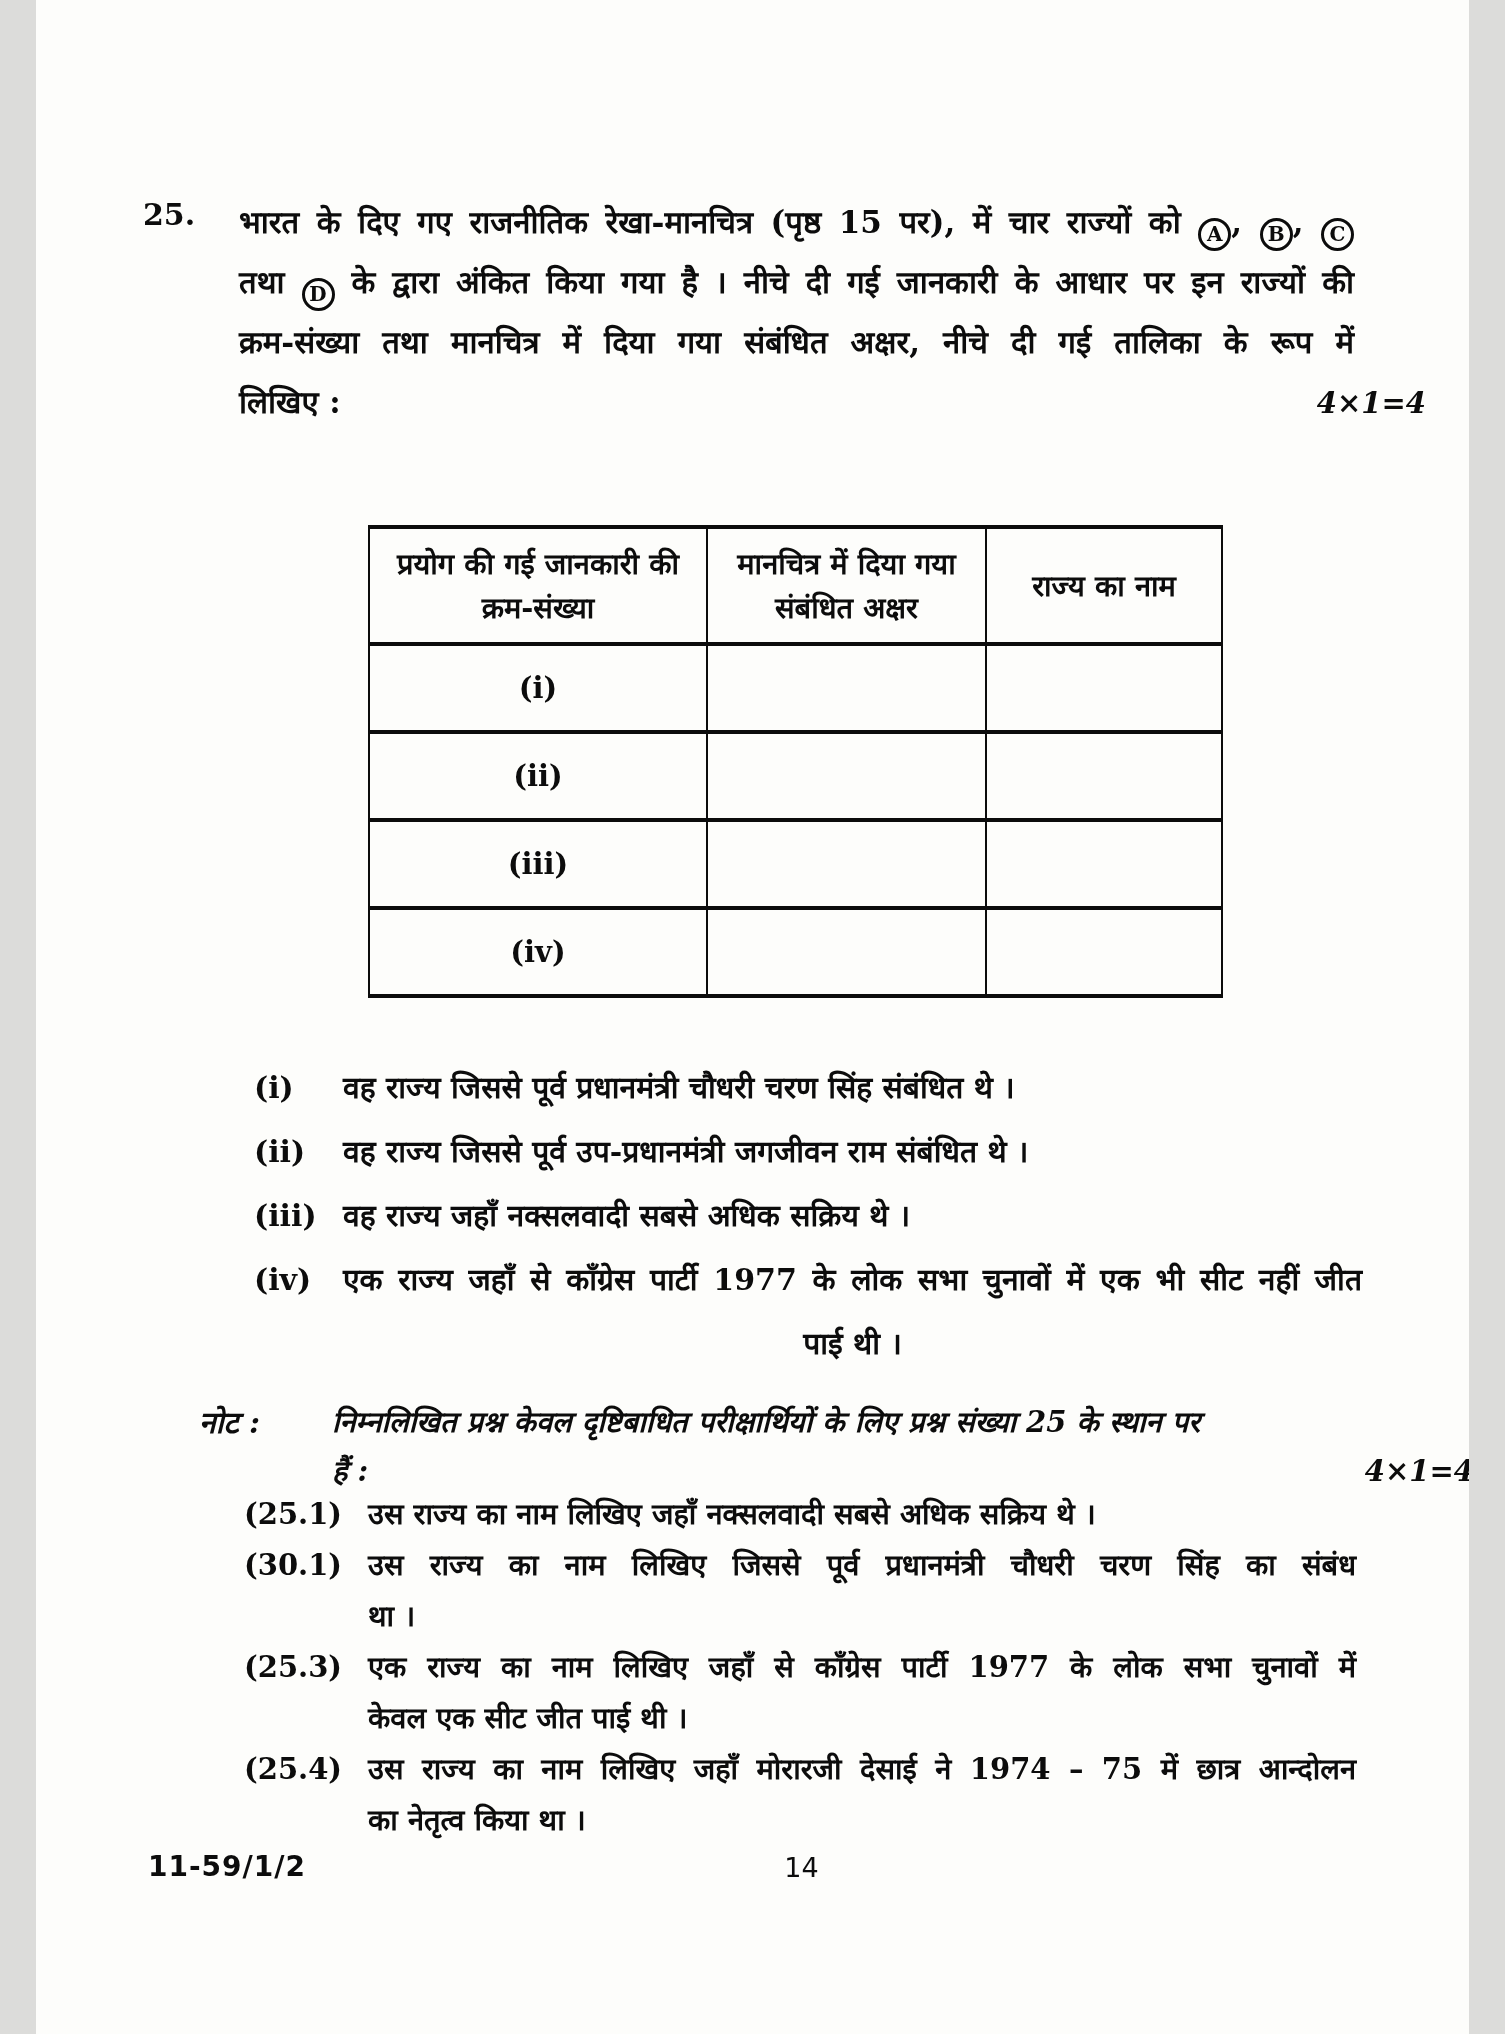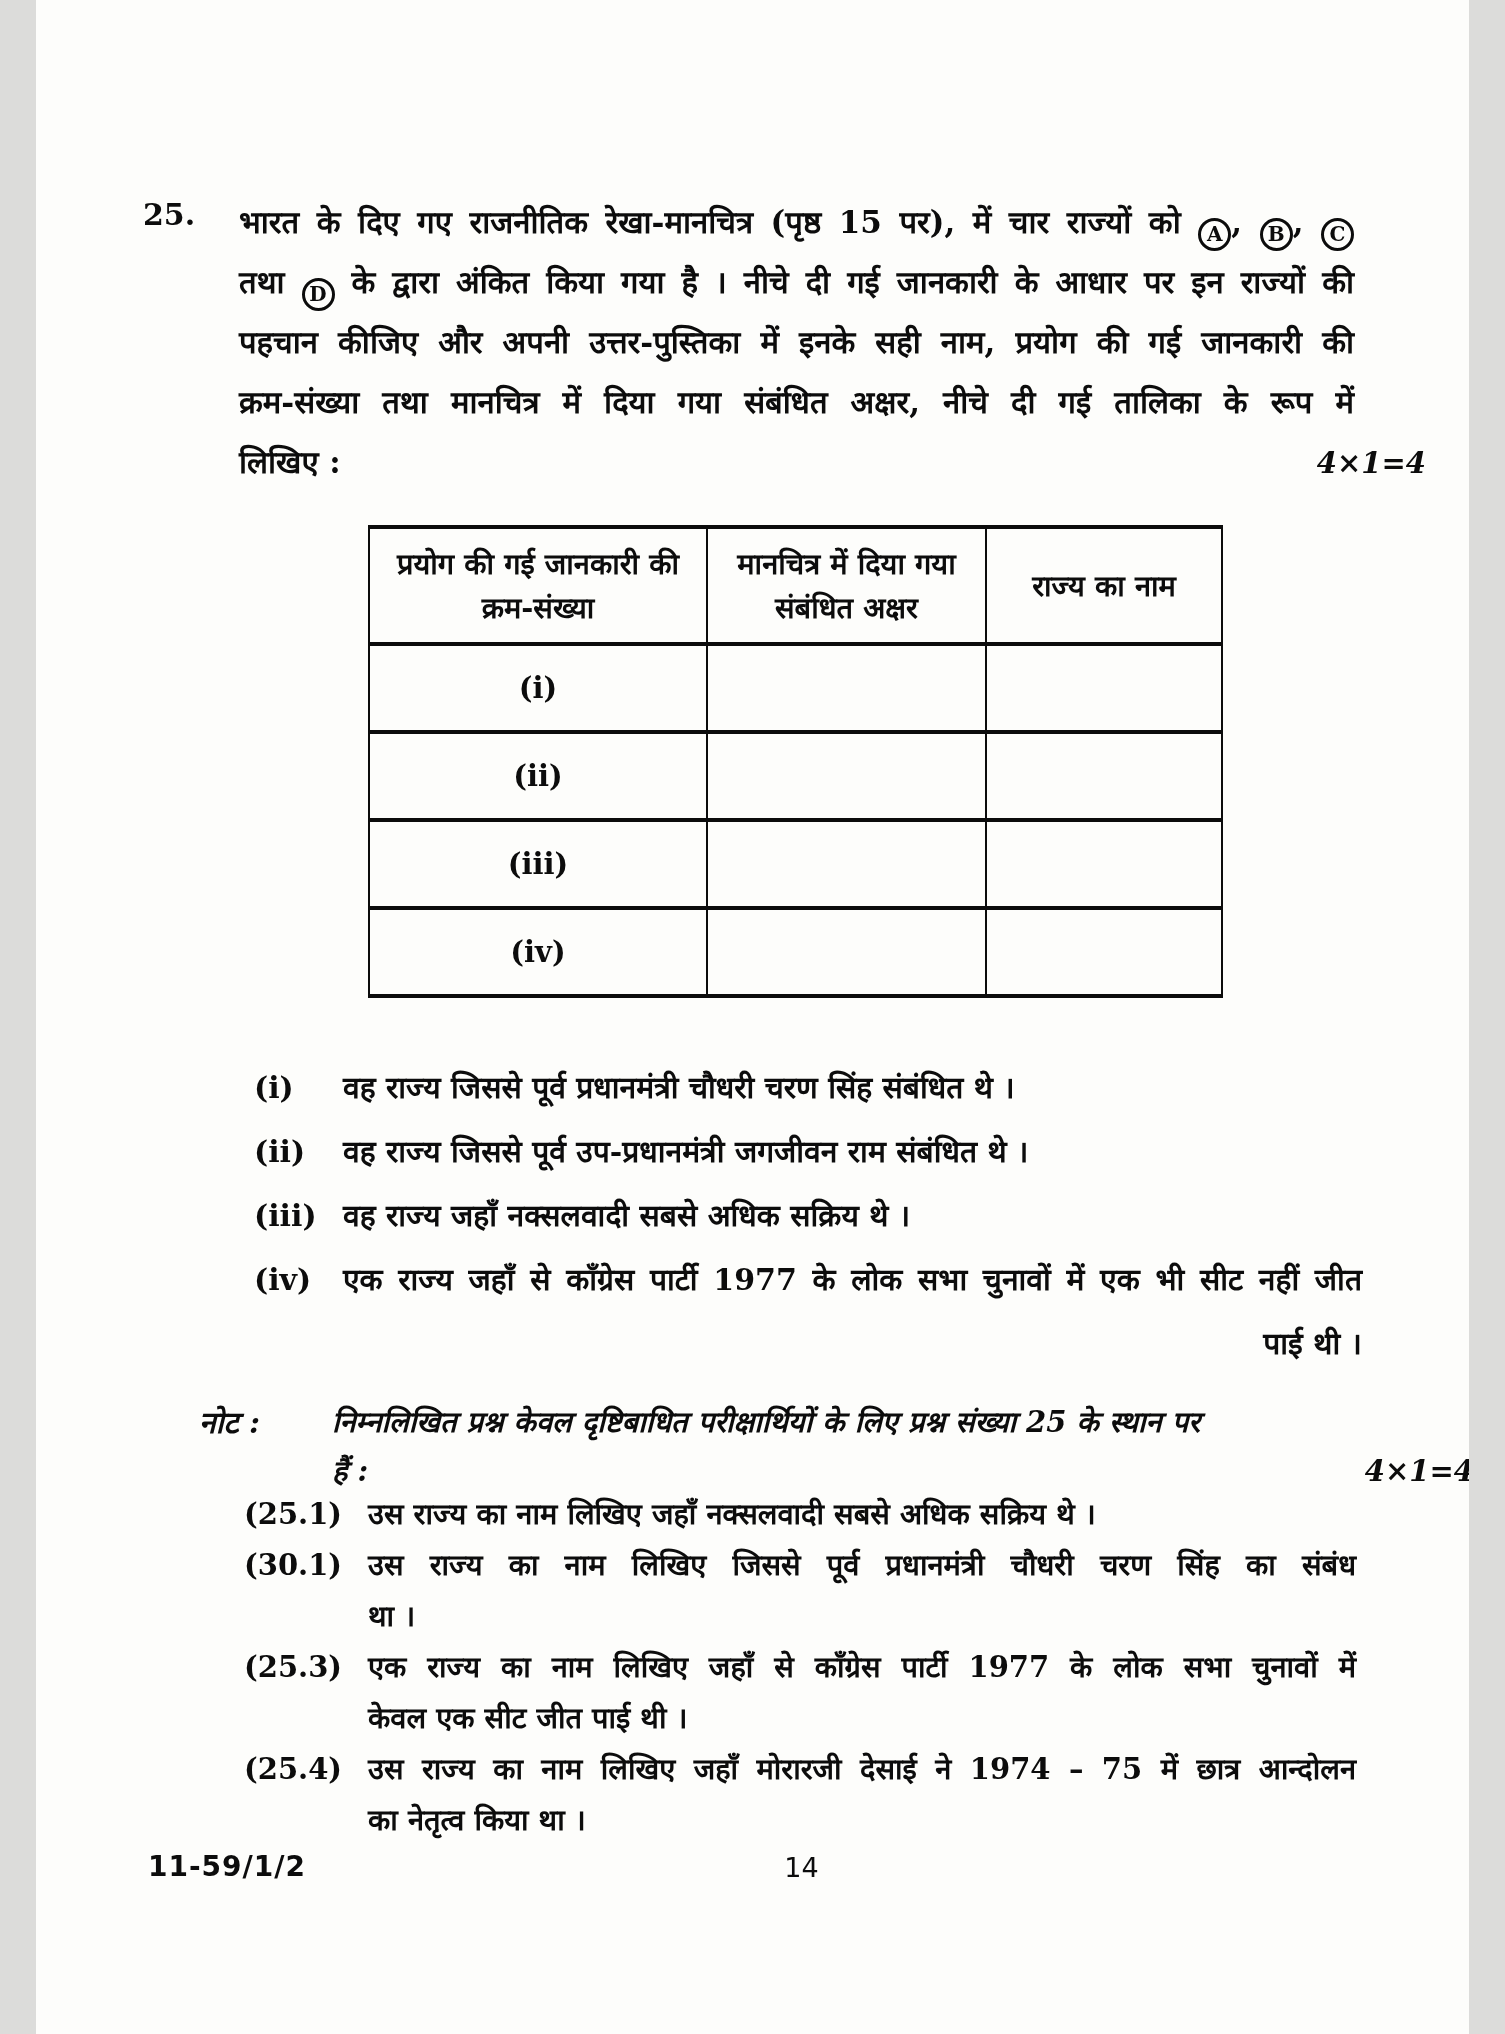--- a/index.html
+++ b/index.html
@@ -47,21 +47,21 @@
     font-size:29px;font-weight:bold;line-height:44px;
     box-sizing:border-box;
   }
   .ans-table th{height:117px;}
   .ans-table td{height:88px;}
   
   .clues{position:absolute;left:218px;top:1056px;width:1108px;}
   .clue{display:flex;font-size:30px;font-weight:bold;line-height:64px;}
   .clue-label{width:89px;flex:0 0 89px;}
   .clue-text{flex:1;}
-  .clue-text .l2{text-align:right;}
+  .clue-text .l2{text-align:center;}
   .fill-line{text-align:justify;text-align-last:justify;white-space:nowrap;}
   
   .note{position:absolute;left:115px;top:1398px;width:1275px;margin-left:48px;}
   .note-row{display:flex;font-style:italic;font-weight:bold;font-size:29px;line-height:49px;}
   .note-label{width:133px;flex:0 0 133px;font-size:30px;}
   .note-body{flex:1;}
   .note-line2{display:flex;justify-content:space-between;align-items:baseline;}
   
   .blind{position:absolute;left:208px;top:1489px;width:1112px;}
   .blind-item{display:flex;font-size:29px;font-weight:bold;line-height:51px;}
@@ -82,21 +82,20 @@
 </head>
 <body>
 
 <div class="page">
 
   <div class="q-number">25.</div>
 
   <div class="q-par">
     <div class="q-line"><span class="emph">भारत</span><span> के दिए गए राजनीतिक रेखा-मानचित्र (पृष्ठ 15 पर), में चार राज्यों को </span><span class="circ">A</span><span>,</span> <span class="circ">B</span><span>,</span> <span class="circ">C</span></div>
     <div class="q-line"><span>तथा </span><span class="circ">D</span><span> के द्वारा अंकित किया गया है । नीचे दी गई जानकारी के आधार पर इन राज्यों की</span></div>
-    <div class="q-line">पहचान कीजिए और अपनी उत्तर-पुस्तिका में इनके सही नाम, प्रयोग की गई जानकारी की</div>
     <div class="q-line">क्रम-संख्या तथा मानचित्र में दिया गया संबंधित अक्षर, नीचे दी गई तालिका के रूप में</div>
     <div class="q-line-last">
       <span>लिखिए :</span>
       <span class="marks">4×1=4</span>
     </div>
   </div>
 
   <table class="ans-table">
     <colgroup>
       <col style="width:338px">

